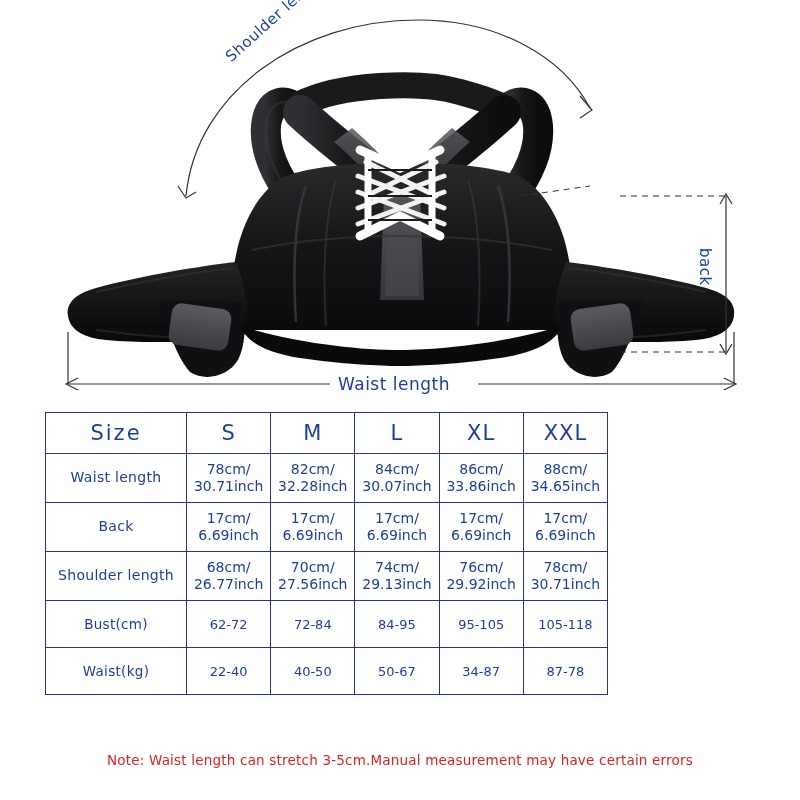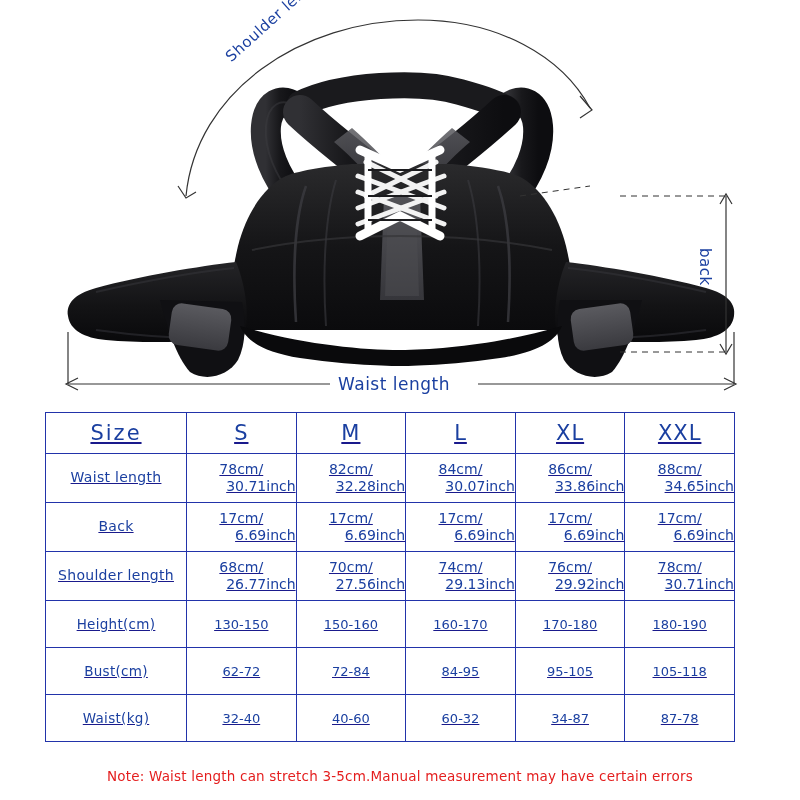--- a/index.html
+++ b/index.html
@@ -58,23 +58,22 @@
 
   
   .table-wrap {
     position: absolute;
     left: 45px;
     top: 412px;
     width: 710px;
   }
   table.size-table {
     border-collapse: collapse;
-    width: 690px;
+    width: 563px;
     table-layout: fixed;
-    text-decoration: underline;
   }
   table.size-table td, table.size-table th {
     border: 1px solid #2233aa;
     text-align: center;
     vertical-align: middle;
     color: #1a3fa0;
     font-weight: normal;
     padding: 0;
   }
   .hdr-row td {
@@ -97,32 +96,31 @@
     line-height: 1.25;
   }
   .plain-row td {
     height: 46px;
     font-size: 13px;
   }
   .plain-row td.rowhead {
     font-size: 13.5px;
   }
   .cell-l1 { display: block; }
-  .cell-l2 { display: block; text-align: right; }
+  .cell-l2 { display: block; }
 
   .note {
     position: absolute;
     left: 0;
     top: 752px;
     width: 800px;
     text-align: center;
     color: #e41e1e;
     font-size: 13.5px;
     letter-spacing: 0.2px;
-    margin-top: 16px;
   }
 </style>
 </head>
 <body>
 
 <div class="product-area">
 
   <svg class="product-svg" width="800" height="408" viewBox="0 0 800 408">
     <defs>
       <linearGradient id="fabricDark" x1="0" y1="0" x2="0" y2="1">
@@ -334,43 +332,35 @@
         <td>
           <span class="cell-l1">76cm/</span>
           <span class="cell-l2">29.92inch</span>
         </td>
         <td>
           <span class="cell-l1">78cm/</span>
           <span class="cell-l2">30.71inch</span>
         </td>
       </tr>
 
-      <tr class="plain-row">
-        <td class="rowhead">Height(cm)</td>
-        <td>130-150</td>
-        <td>150-160</td>
-        <td>160-170</td>
-        <td>170-180</td>
-        <td>180-190</td>
-      </tr>
 
       <tr class="plain-row">
         <td class="rowhead">Bust(cm)</td>
         <td>62-72</td>
         <td>72-84</td>
         <td>84-95</td>
         <td>95-105</td>
         <td>105-118</td>
       </tr>
 
       <tr class="plain-row">
         <td class="rowhead">Waist(kg)</td>
-        <td>32-40</td>
-        <td>40-60</td>
-        <td>60-32</td>
+        <td>22-40</td>
+        <td>40-50</td>
+        <td>50-67</td>
         <td>34-87</td>
         <td>87-78</td>
       </tr>
     </tbody>
   </table>
 </div>
 
 <div class="note">Note: Waist length can stretch 3-5cm.Manual measurement may have certain errors</div>
 
 </body></html>

